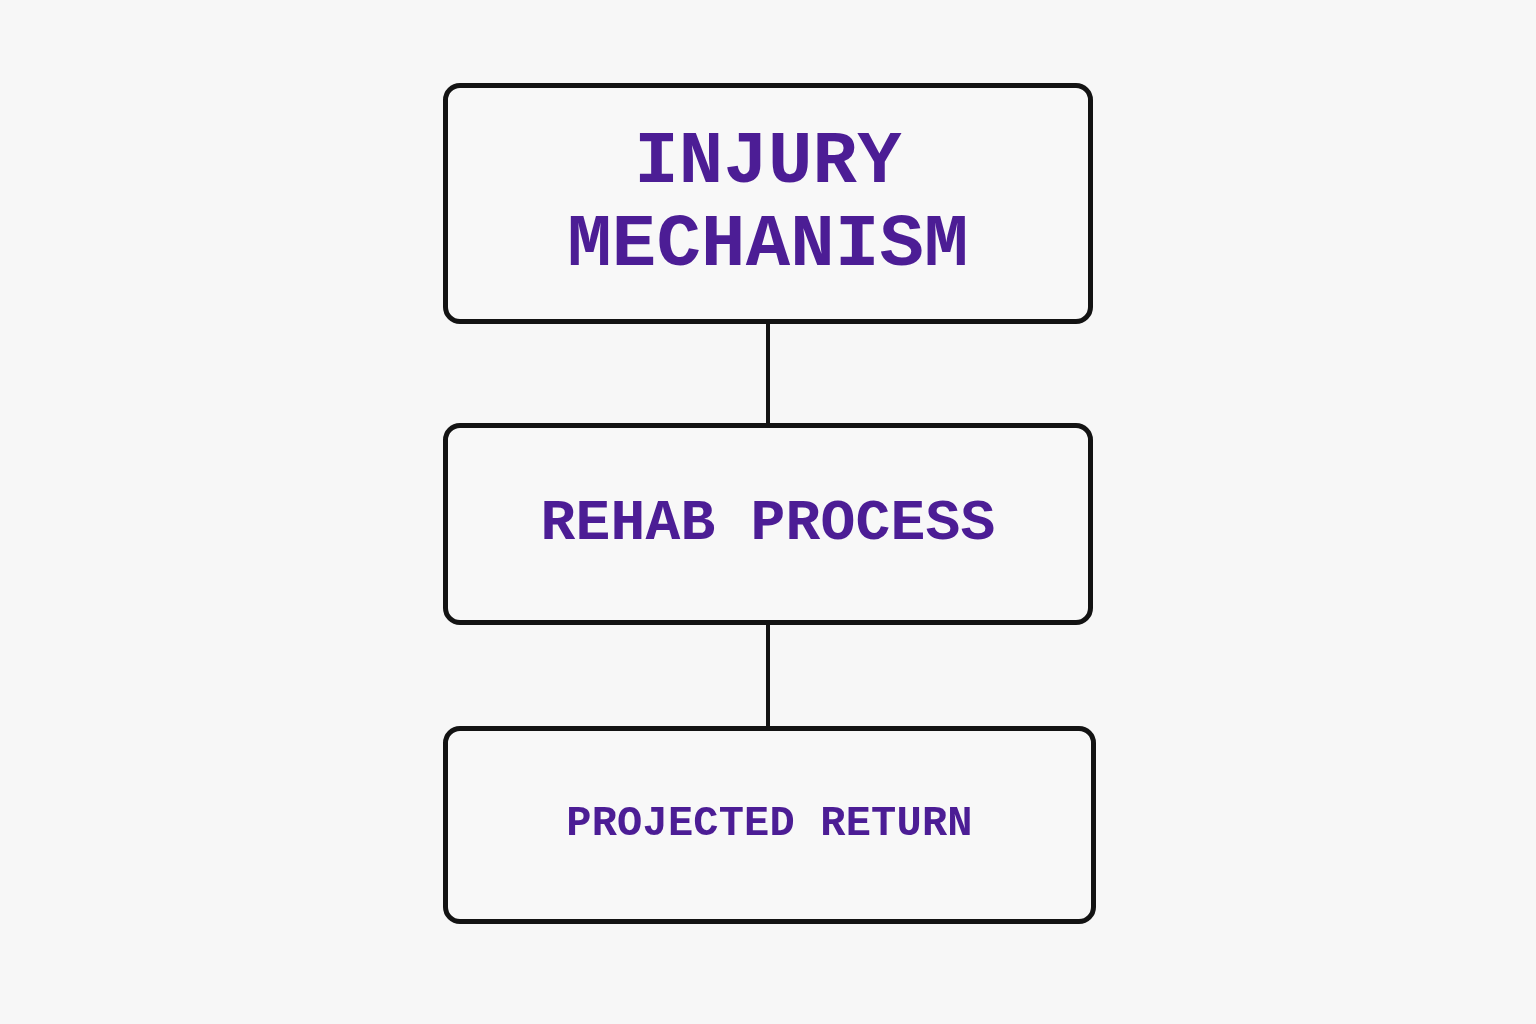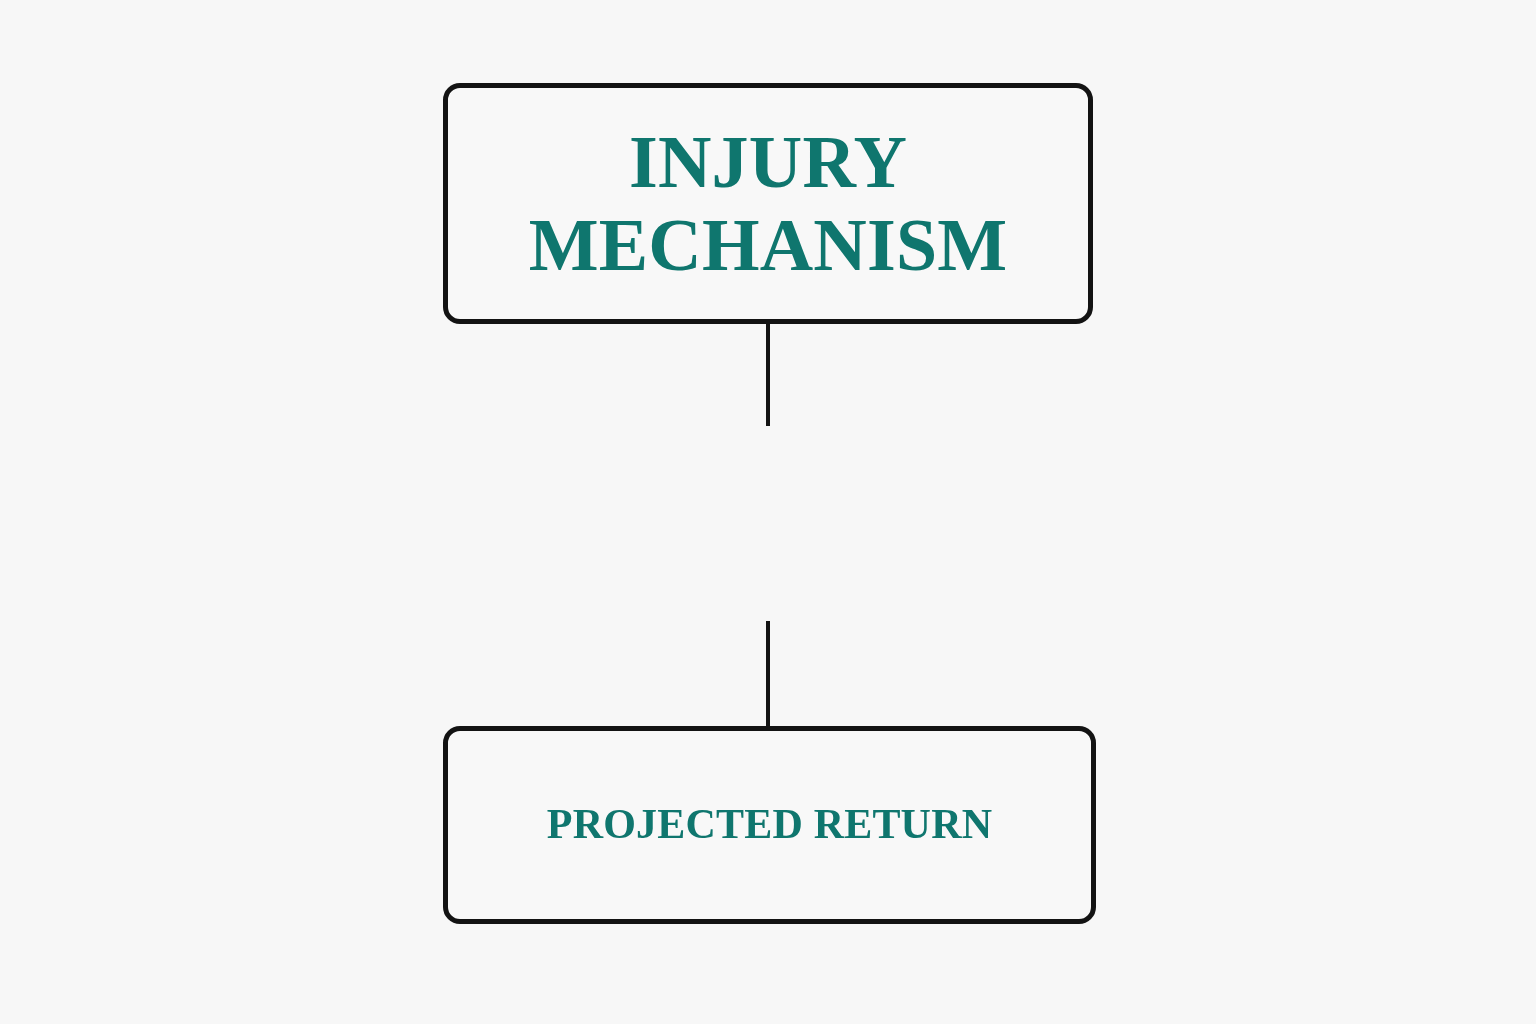--- a/index.html
+++ b/index.html
@@ -29,23 +29,23 @@
     border: 5px solid #131313;
     border-radius: 17px;
     display: flex;
     align-items: center;
     justify-content: center;
     text-align: center;
     z-index: 2;
   }
 
   .flow-node-label {
-    font-family: Liberation Serif, serif;
+    font-family: Liberation Mono, monospace;
     font-weight: 700;
-    color: #0f766e;
+    color: #4c1d95;
     letter-spacing: 0.2px;
     line-height: 1.12;
     text-transform: uppercase;
     white-space: pre-line;
     padding: 0 22px;
   }
 
   
   #node-injury-mechanism {
     left: 443px;
@@ -102,20 +102,23 @@
 
 <div id="flowchart-canvas">
 
   <div class="flow-node" id="node-injury-mechanism">
     <span class="flow-node-label">INJURY
 MECHANISM</span>
   </div>
 
   <div class="flow-connector" id="connector-injury-to-rehab"></div>
 
+  <div class="flow-node" id="node-rehab-process">
+    <span class="flow-node-label">REHAB PROCESS</span>
+  </div>
 
   <div class="flow-connector" id="connector-rehab-to-return"></div>
 
   <div class="flow-node" id="node-projected-return">
     <span class="flow-node-label">PROJECTED RETURN</span>
   </div>
 
 </div>
 
 </body></html>

